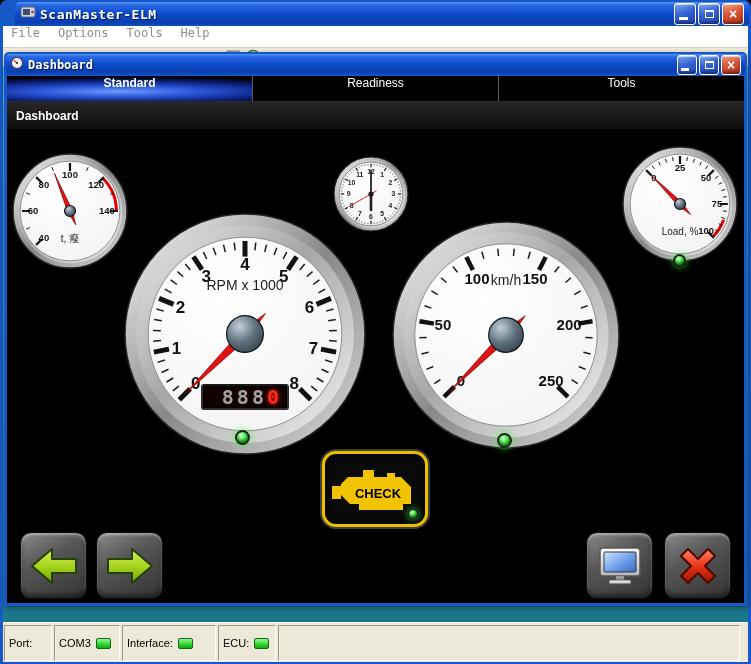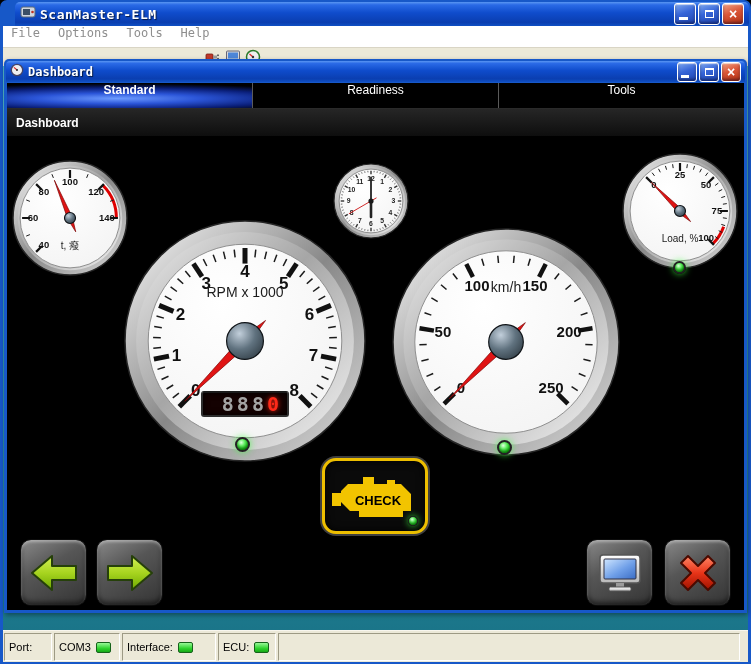--- a/index.html
+++ b/index.html
@@ -17,21 +17,21 @@
   .tb-btn.close{background:linear-gradient(160deg,#f0a285 0%,#da5638 45%,#b03012 100%);font-size:14px;font-weight:bold;line-height:1;}
   .tb-btn.sm{width:18px;height:18px;}
   .glyph-min{position:absolute;left:4px;bottom:4px;width:9px;height:3px;background:#fff;}
   .sm .glyph-min{left:3px;bottom:3px;width:8px;}
   .glyph-max{display:block;width:9px;height:8px;border:1px solid #fff;border-top:2px solid #fff;box-sizing:border-box;}
   .menubar{position:absolute;left:3px;top:26px;right:3px;height:21px;background:#ffffff;display:flex;padding-left:8px;gap:18px;border-bottom:1px solid #d9d5c5;}
   .menu-item{font-family:"DejaVu Sans Mono",monospace;font-size:12px;color:#8e8e8e;cursor:default;}
   .toolbar{position:absolute;left:3px;top:48px;right:3px;height:18px;background:#ECE9D8;display:flex;align-items:center;gap:4px;padding-left:202px;}
   .tool-icon{width:16px;height:16px;display:inline-flex;cursor:pointer;}
   .mdi{position:absolute;left:3px;top:66px;right:3px;bottom:26px;background:linear-gradient(180deg,#53b9c9 0%,#2d95a8 55%,#1a7488 100%);}
-  #dash-window{position:absolute;left:4px;top:59px;width:743px;height:554px;background:#1758c8;border-radius:5px 5px 0 0;box-shadow:1px 2px 5px rgba(0,0,0,.4);}
+  #dash-window{position:absolute;left:4px;top:52px;width:743px;height:554px;background:#1758c8;border-radius:5px 5px 0 0;box-shadow:1px 2px 5px rgba(0,0,0,.4);}
   .db-titlebar{position:absolute;left:2px;top:2px;right:2px;height:21px;border-radius:4px 4px 0 0;
     background:linear-gradient(180deg,#5a96f2 0%,#2a6ae6 12%,#0f4ccc 45%,#0a3eb0 85%,#1050c4 100%);
     display:flex;align-items:center;padding:0 4px;gap:4px;}
   .db-title-text{color:#fff;font-family:"DejaVu Sans Mono",monospace;font-weight:bold;font-size:12px;text-shadow:1px 1px 1px rgba(0,0,0,.65);}
   .db-content{position:absolute;left:3px;top:24px;right:3px;bottom:3px;background:#000;display:flex;flex-direction:column;}
   .tabbar{height:25px;display:flex;background:#000;border-bottom:1px solid #2a2a2a;}
   .tab{flex:1;display:flex;align-items:flex-start;justify-content:center;color:#fff;font-size:12px;border-right:1px solid #5a5a5a;cursor:pointer;}
   .tab:last-child{border-right:none;}
   .tab.selected{font-weight:bold;background:radial-gradient(ellipse 95% 60% at 45% 62%,#6d9bff 0%,#2b55d8 35%,#0a1f7a 70%,#000 100%);}
   .db-header{height:27px;background:linear-gradient(180deg,#262626,#0e0e0e);color:#fff;font-size:12px;font-weight:bold;display:flex;align-items:center;padding-left:9px;}
@@ -52,21 +52,21 @@
     box-shadow:0 0 0 2px #3f3f3f, inset 0 0 8px #000;display:flex;align-items:center;justify-content:center;box-sizing:border-box;}
   .check-engine .led{right:7px;bottom:5px;left:auto;top:auto;width:10px;height:10px;border-width:1px;position:absolute;}
   .dash-btn{position:absolute;width:67px;height:67px;border-radius:11px;
     background:linear-gradient(150deg,#8a8a8a 0%,#565656 40%,#343434 100%);
     border:1px solid #0c0c0c;box-shadow:inset 0 2px 3px rgba(255,255,255,.4), inset 0 -3px 5px rgba(0,0,0,.55);
     display:flex;align-items:center;justify-content:center;cursor:pointer;box-sizing:border-box;}
   .btn-left{left:13px;top:403px;}
   .btn-right{left:89px;top:403px;}
   .btn-monitor{left:579px;top:403px;}
   .btn-close{left:657px;top:403px;}
-  .statusbar{position:absolute;left:3px;right:3px;bottom:2px;height:32px;background:#ECE9D8;border-top:1px solid #f8f6ee;
+  .statusbar{position:absolute;left:3px;right:3px;bottom:2px;height:40px;background:#ECE9D8;border-top:1px solid #f8f6ee;
     display:flex;gap:2px;padding:2px 8px 1px 1px;box-sizing:border-box;font-size:11px;color:#000;}
   .sb-panel{border:1px solid;border-color:#9d9a84 #ffffff #ffffff #9d9a84;display:flex;align-items:center;gap:5px;padding:0 4px;box-sizing:border-box;}
   .sb-fill{flex:1;}
   .sled{width:13px;height:9px;border:1px solid #15621a;border-radius:2px;background:linear-gradient(180deg,#97f897 0%,#2ed32e 60%,#17a817 100%);}
   .site{color:#1b2fbd;font-weight:bold;padding-left:26px;}
   .grip{position:absolute;right:2px;bottom:2px;}
 </style>
 </head>
 <body>
 

